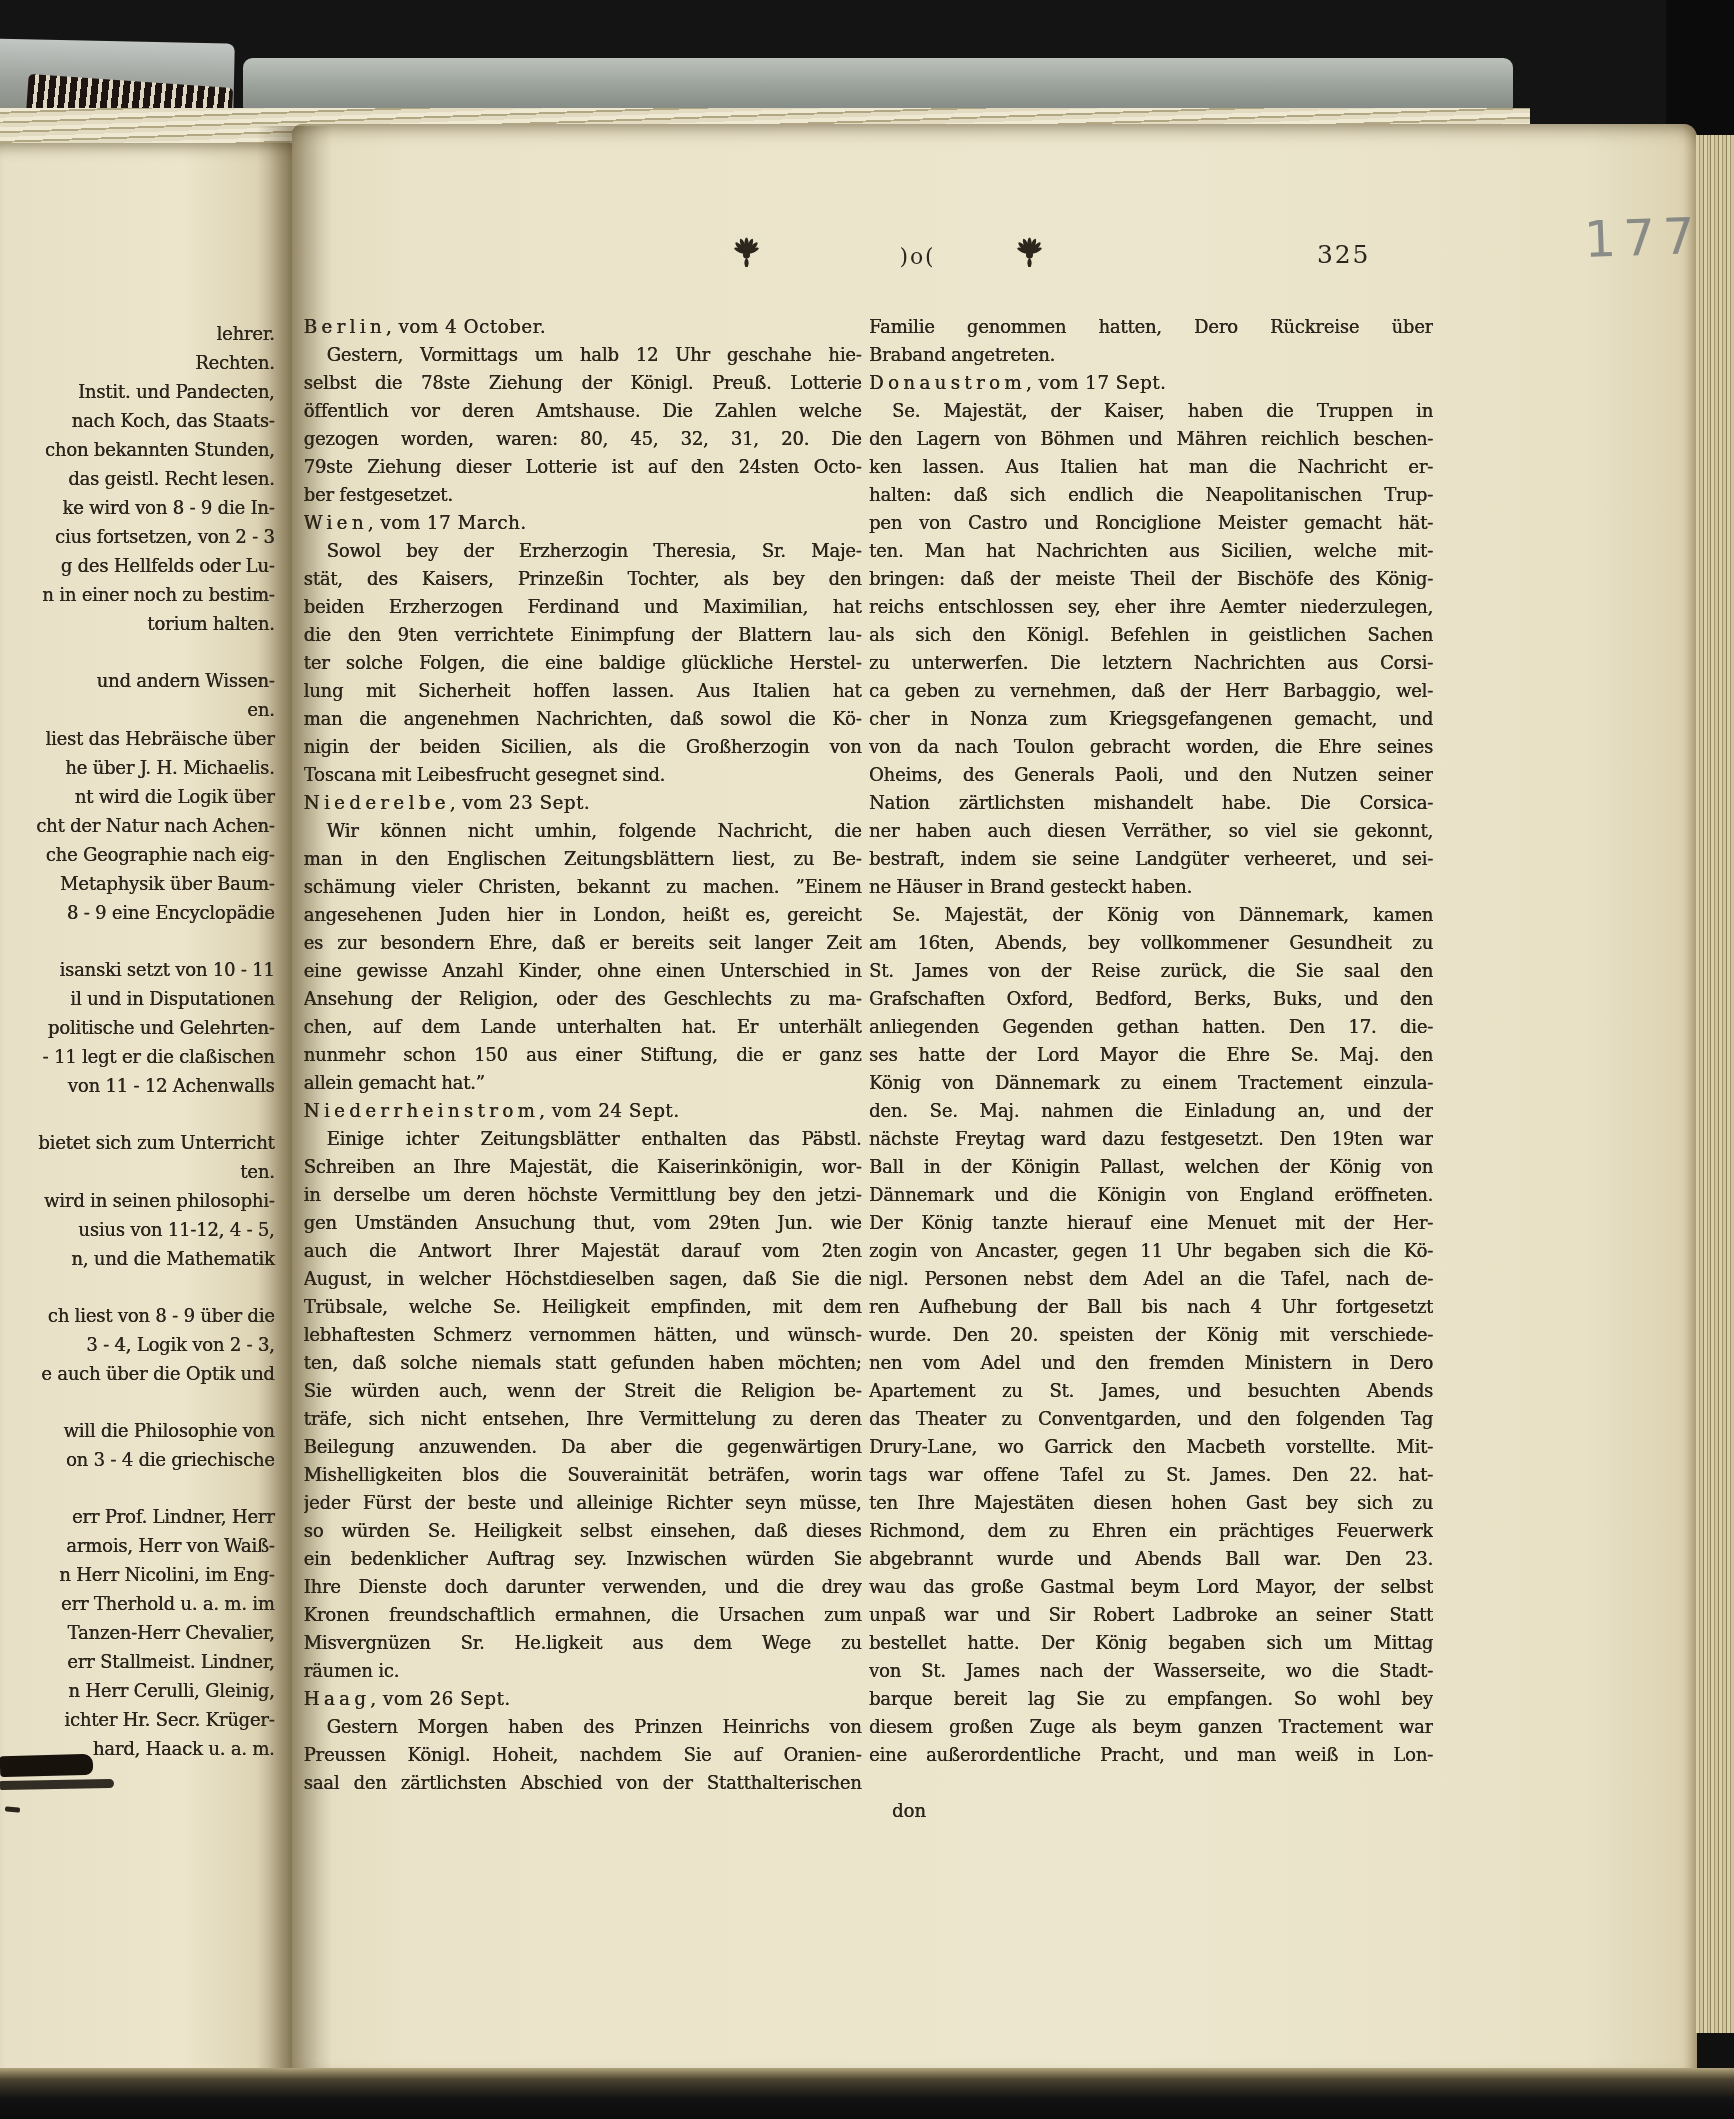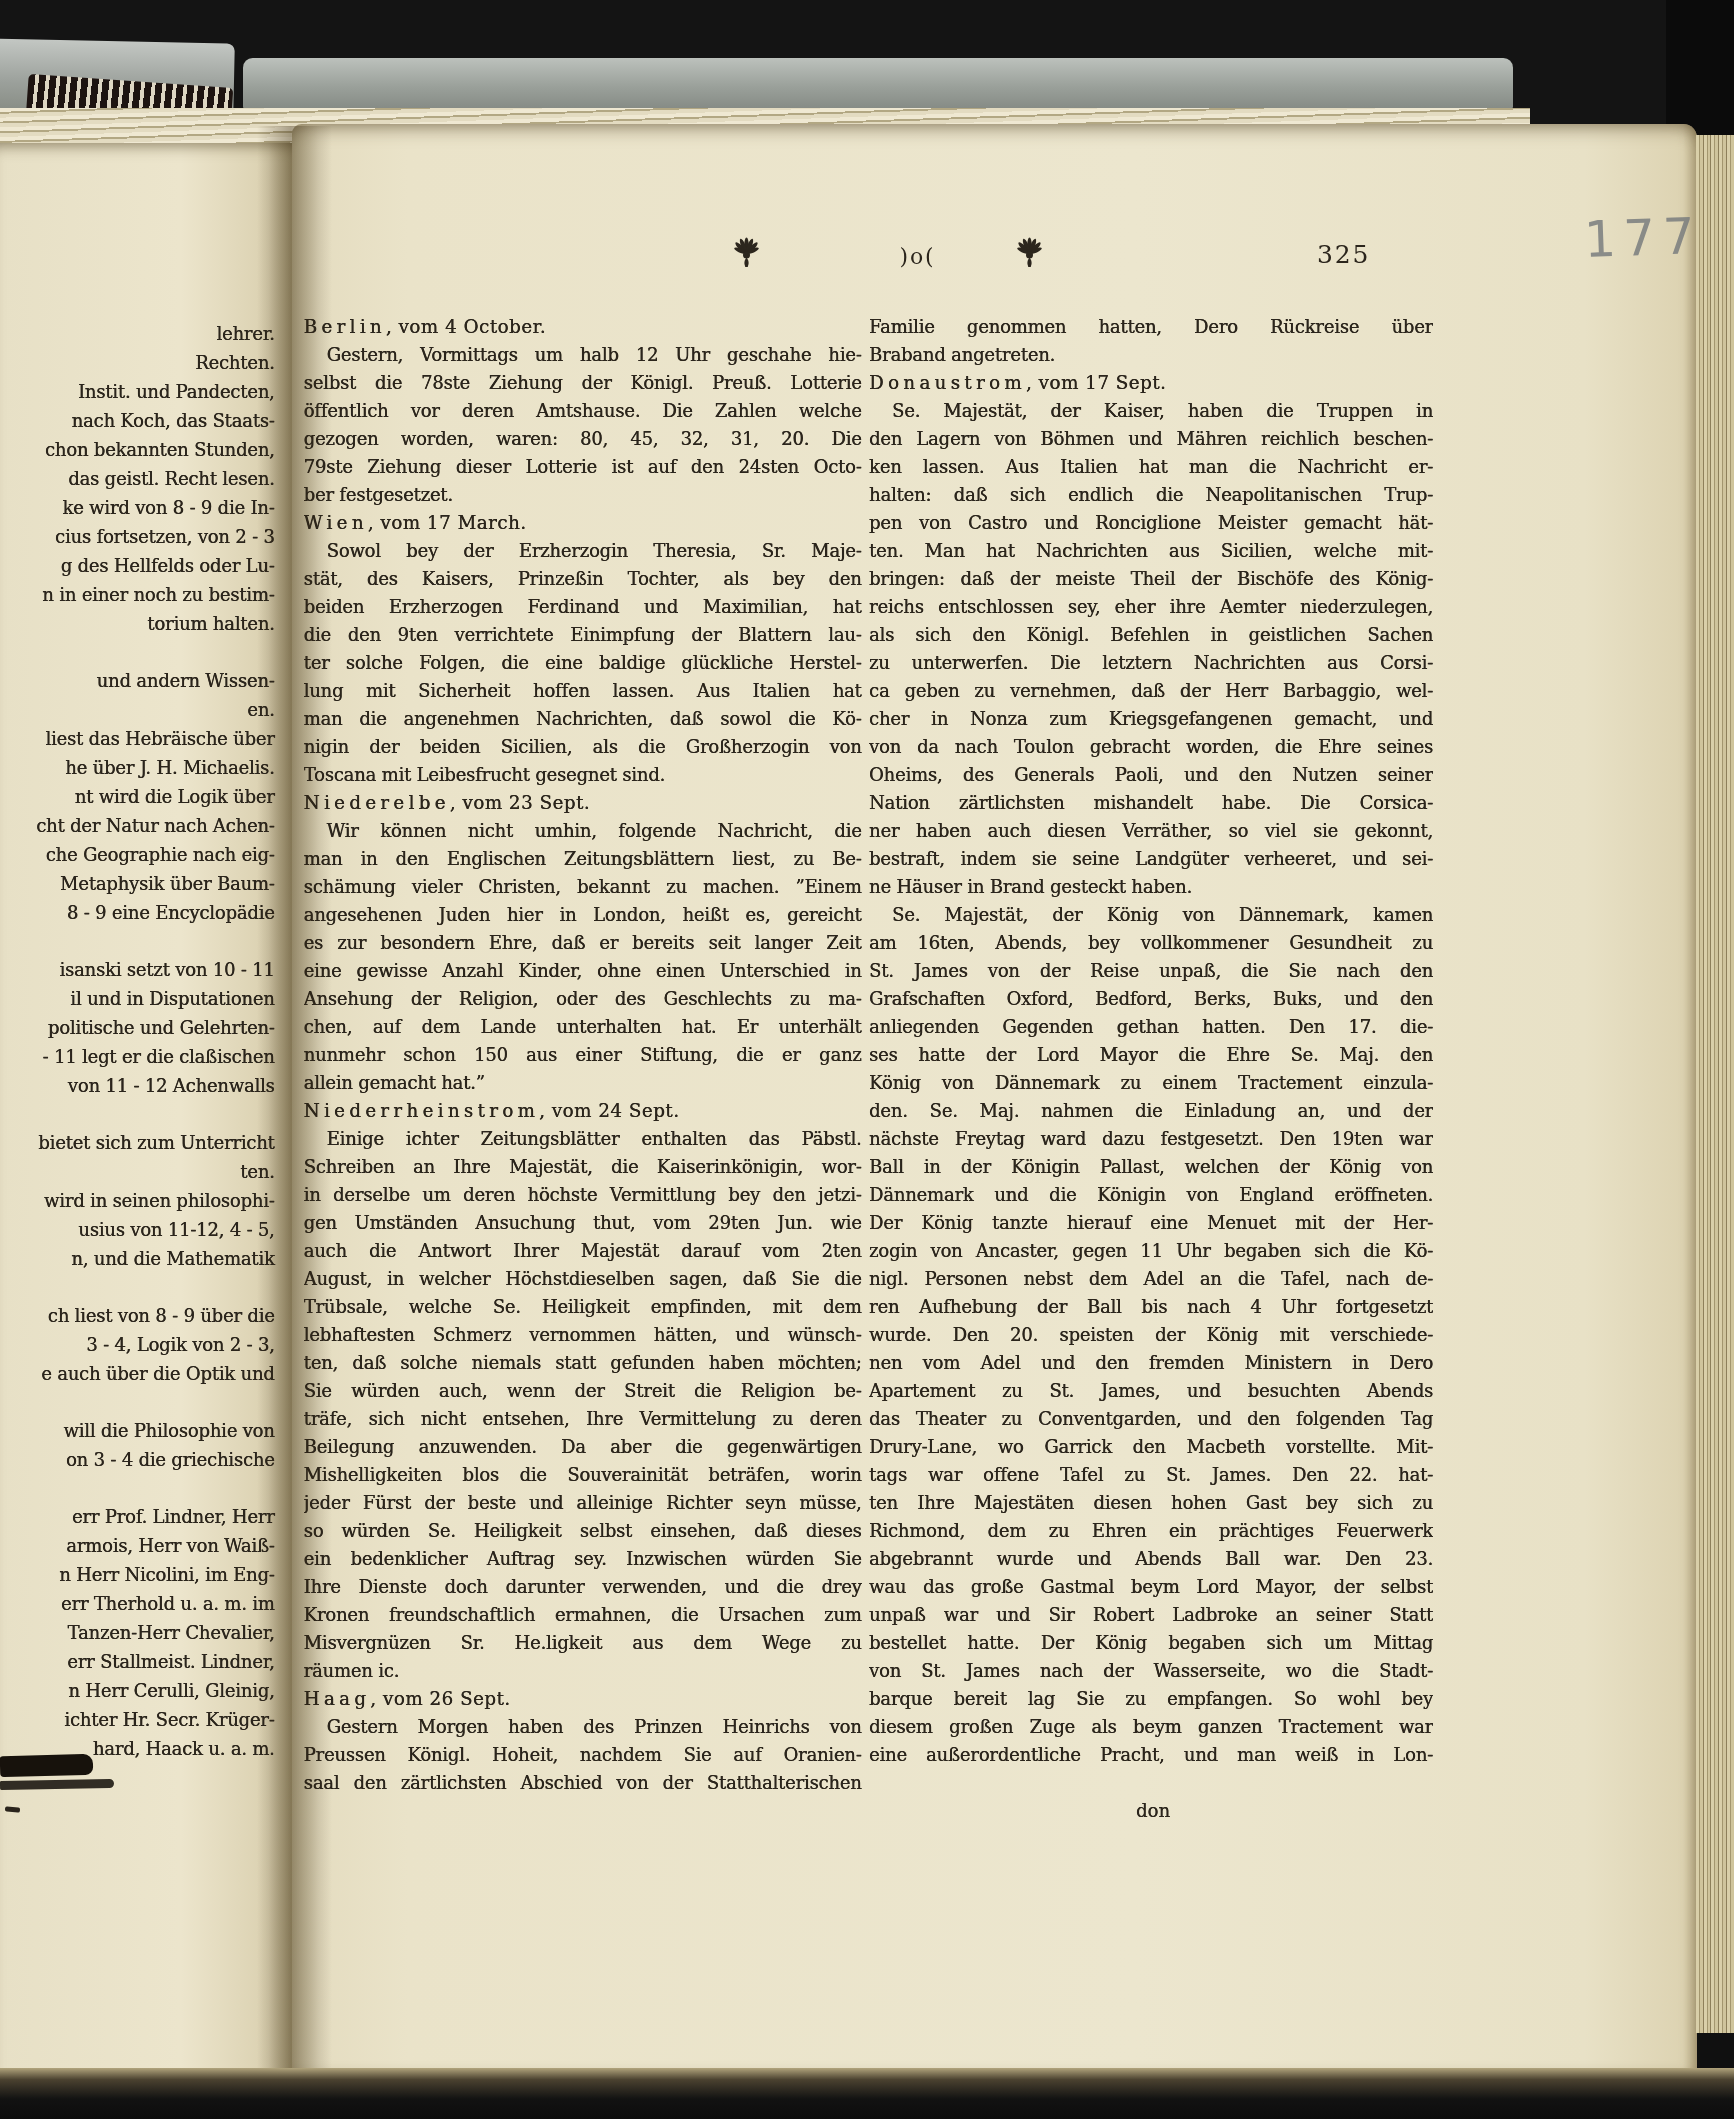--- a/index.html
+++ b/index.html
@@ -59,21 +59,21 @@
       text-shadow:0.3px 0 0 currentColor;}
   .heading-place{letter-spacing:4.3px;}
   .heading-rest{letter-spacing:0.5px;}
 
   .body-line{font-size:18px;line-height:28px;height:28px;overflow:hidden;
       text-align:justify;text-align-last:justify;letter-spacing:-0.2px;
       text-shadow:0.3px 0 0 currentColor;}
   .body-line.first{text-indent:23px;}
   .body-line.end{text-align-last:left;}
 
-  .catchword{position:absolute;left:584px;top:1676px;width:554px;text-align:center;
+  .catchword{position:absolute;left:600px;top:1676px;width:554px;text-align:left;
       font-size:18px;text-shadow:0.3px 0 0 currentColor;}
 
   
   .ink-smudge{position:absolute;left:0;top:1755px;width:93px;height:21px;background:#17120c;
       border-radius:2.9px 9.7px 7.7px 3.9px;transform:rotate(-1.5deg);z-index:4;}
   .ink-smudge2{position:absolute;left:0;top:1780px;width:114px;height:8.7px;background:#1d1812;
       border-radius:1.9px 5.8px 5.8px 1.9px;transform:rotate(-1deg);opacity:.9;z-index:4;}
   .margin-dash{position:absolute;left:4.8px;top:1807px;width:14.5px;height:4.8px;background:#2a241c;
       border-radius:1.9px;transform:rotate(6deg);z-index:4;}
 
@@ -271,21 +271,21 @@
         <div class="body-line">ca geben zu vernehmen, daß der Herr Barbaggio, wel-</div>
         <div class="body-line">cher in Nonza zum Kriegsgefangenen gemacht, und</div>
         <div class="body-line">von da nach Toulon gebracht worden, die Ehre seines</div>
         <div class="body-line">Oheims, des Generals Paoli, und den Nutzen seiner</div>
         <div class="body-line">Nation zärtlichsten mishandelt habe.  Die Corsica-</div>
         <div class="body-line">ner haben auch diesen Verräther, so viel sie gekonnt,</div>
         <div class="body-line">bestraft, indem sie seine Landgüter verheeret, und sei-</div>
         <div class="body-line end">ne Häuser in Brand gesteckt haben.</div>
         <div class="body-line first">Se. Majestät, der König von Dännemark, kamen</div>
         <div class="body-line">am 16ten, Abends, bey vollkommener Gesundheit zu</div>
-        <div class="body-line">St. James von der Reise unpaß, die Sie nach den</div>
+        <div class="body-line">St. James von der Reise zurück, die Sie saal den</div>
         <div class="body-line">Grafschaften Oxford, Bedford, Berks, Buks, und den</div>
         <div class="body-line">anliegenden Gegenden gethan hatten.  Den 17. die-</div>
         <div class="body-line">ses hatte der Lord Mayor die Ehre Se. Maj. den</div>
         <div class="body-line">König von Dännemark zu einem Tractement einzula-</div>
         <div class="body-line">den.  Se. Maj. nahmen die Einladung an, und der</div>
         <div class="body-line">nächste Freytag ward dazu festgesetzt.  Den 19ten war</div>
         <div class="body-line">Ball in der Königin Pallast, welchen der König von</div>
         <div class="body-line">Dännemark und die Königin von England eröffneten.</div>
         <div class="body-line">Der König tanzte hierauf eine Menuet mit der Her-</div>
         <div class="body-line">zogin von Ancaster, gegen 11 Uhr begaben sich die Kö-</div>

